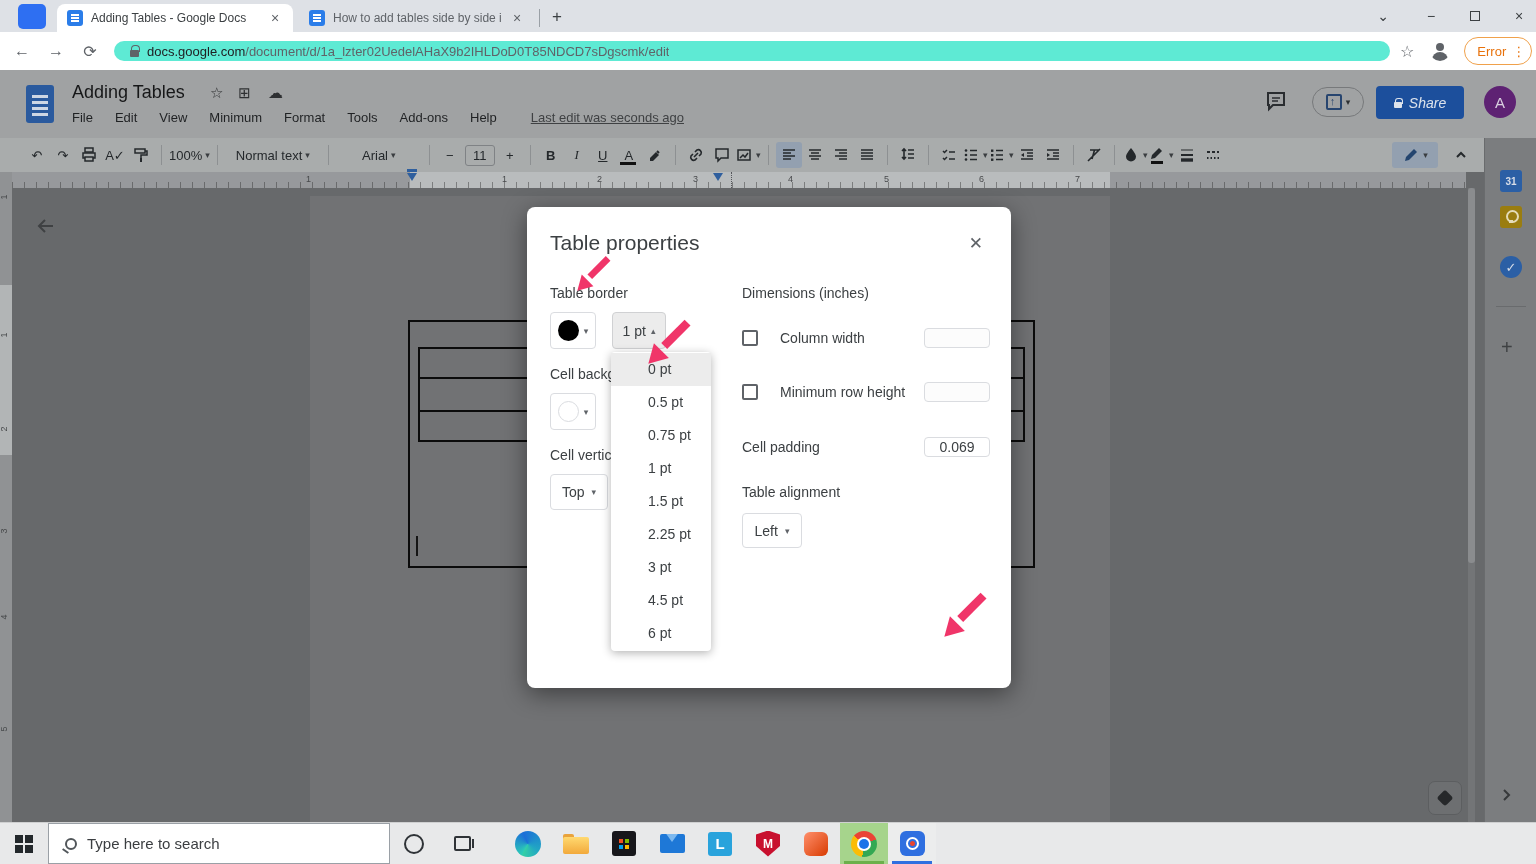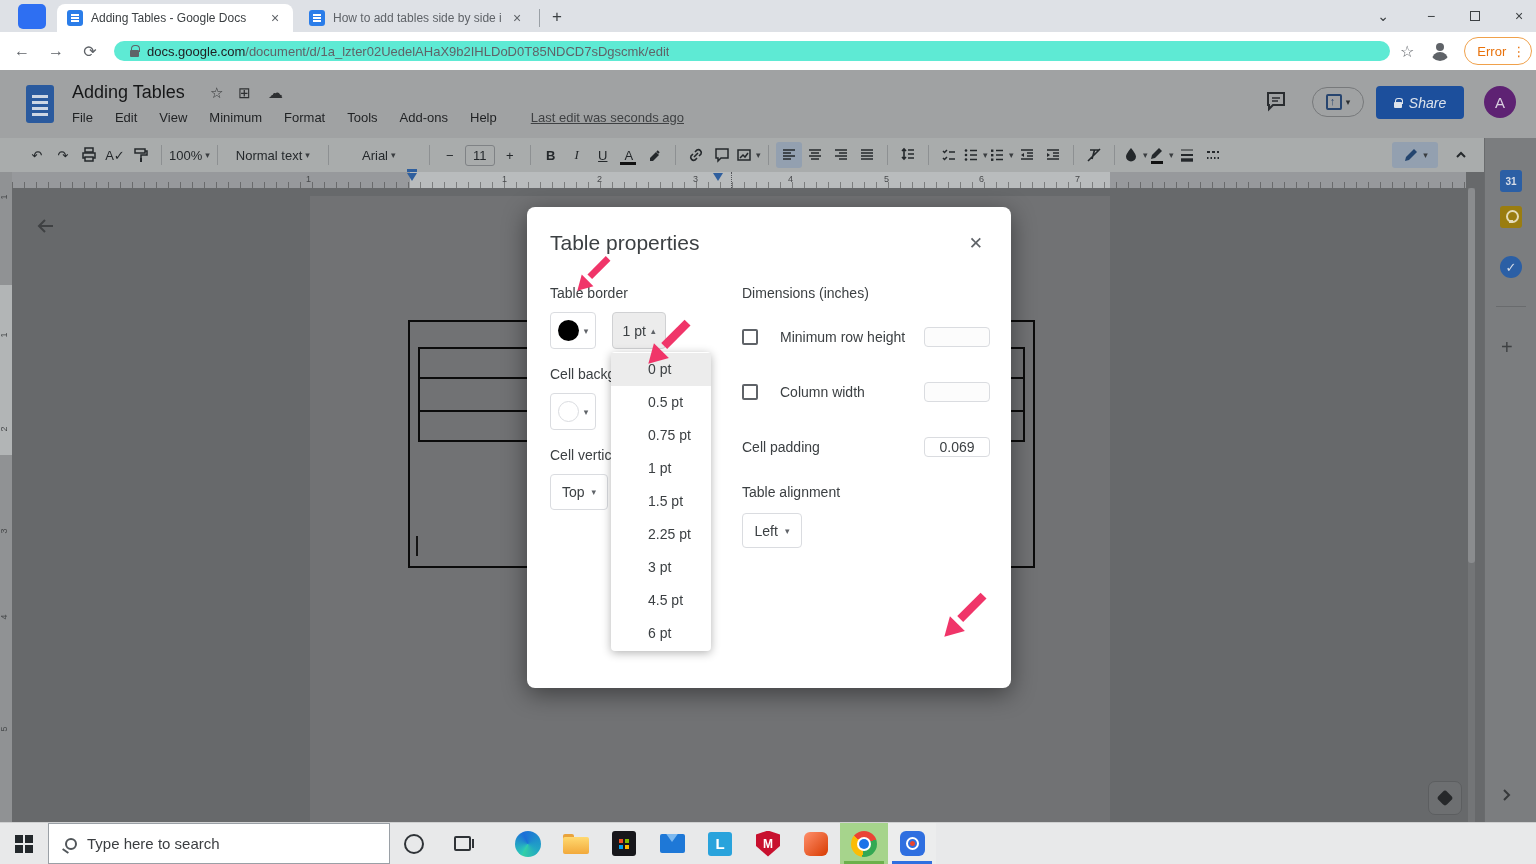--- a/index.html
+++ b/index.html
@@ -511,28 +511,28 @@
       </div>
       <div class="flabel lbl-gap">Cell vertic</div>
       <div class="topbtn">
         <span>Top</span>
         <span class="scar">▾</span>
       </div>
     </div>
 
     <div class="rcol">
       <div class="flabel">Dimensions  (inches)</div>
+      <div class="rrow r1">
+        <span class="chk"></span>
+        <span class="rlbl">Column width</span>
+        <span class="rin"></span>
+      </div>
       <div class="rrow r2">
         <span class="chk"></span>
         <span class="rlbl">Minimum row height</span>
-        <span class="rin"></span>
-      </div>
-      <div class="rrow r1">
-        <span class="chk"></span>
-        <span class="rlbl">Column width</span>
         <span class="rin"></span>
       </div>
       <div class="rrow r3">
         <span class="rlbl" style="margin-left:0">Cell padding</span>
         <span class="rin" style="background:#fff">0.069</span>
       </div>
       <div class="flabel alignlbl">Table alignment</div>
       <div class="leftbtn">
         <span>Left</span>
         <span class="scar">▾</span>

